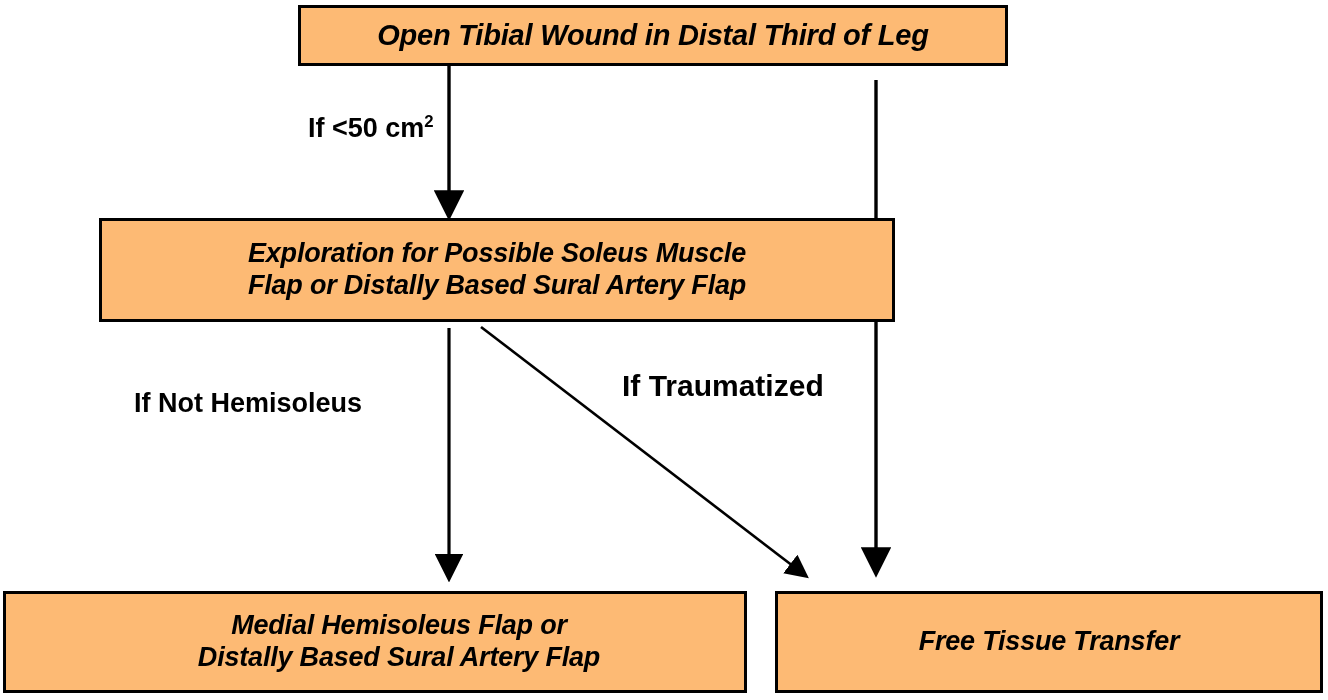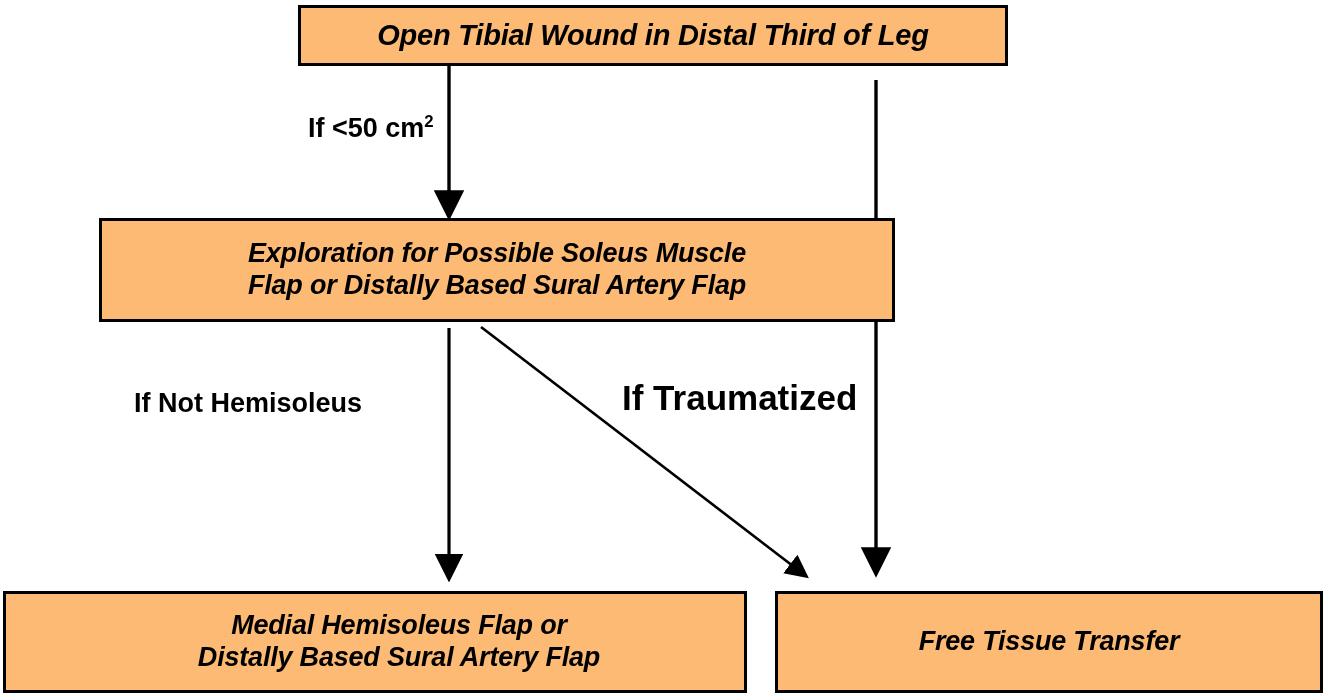--- a/index.html
+++ b/index.html
@@ -47,21 +47,21 @@
 
   .edge-label {
     position: absolute;
     font-weight: bold;
     color: #000000;
     white-space: nowrap;
   }
   #label-lt50 { left: 272px; top: 113px; font-size: 27px; margin-left: 36px; }
   #label-gt50 { left: 888px; top: 113px; font-size: 27px; }
   #label-not-traumatized { left: 134px; top: 388px; font-size: 27px; }
-  #label-traumatized { left: 622px; top: 378px; font-size: 35px; }
+  #label-traumatized { left: 622px; top: 369px; font-size: 30px; }
   .edge-label sup {
     font-size: 0.62em;
     vertical-align: super;
     line-height: 0;
   }
 
   #arrows {
     position: absolute;
     left: 0;
     top: 0;

